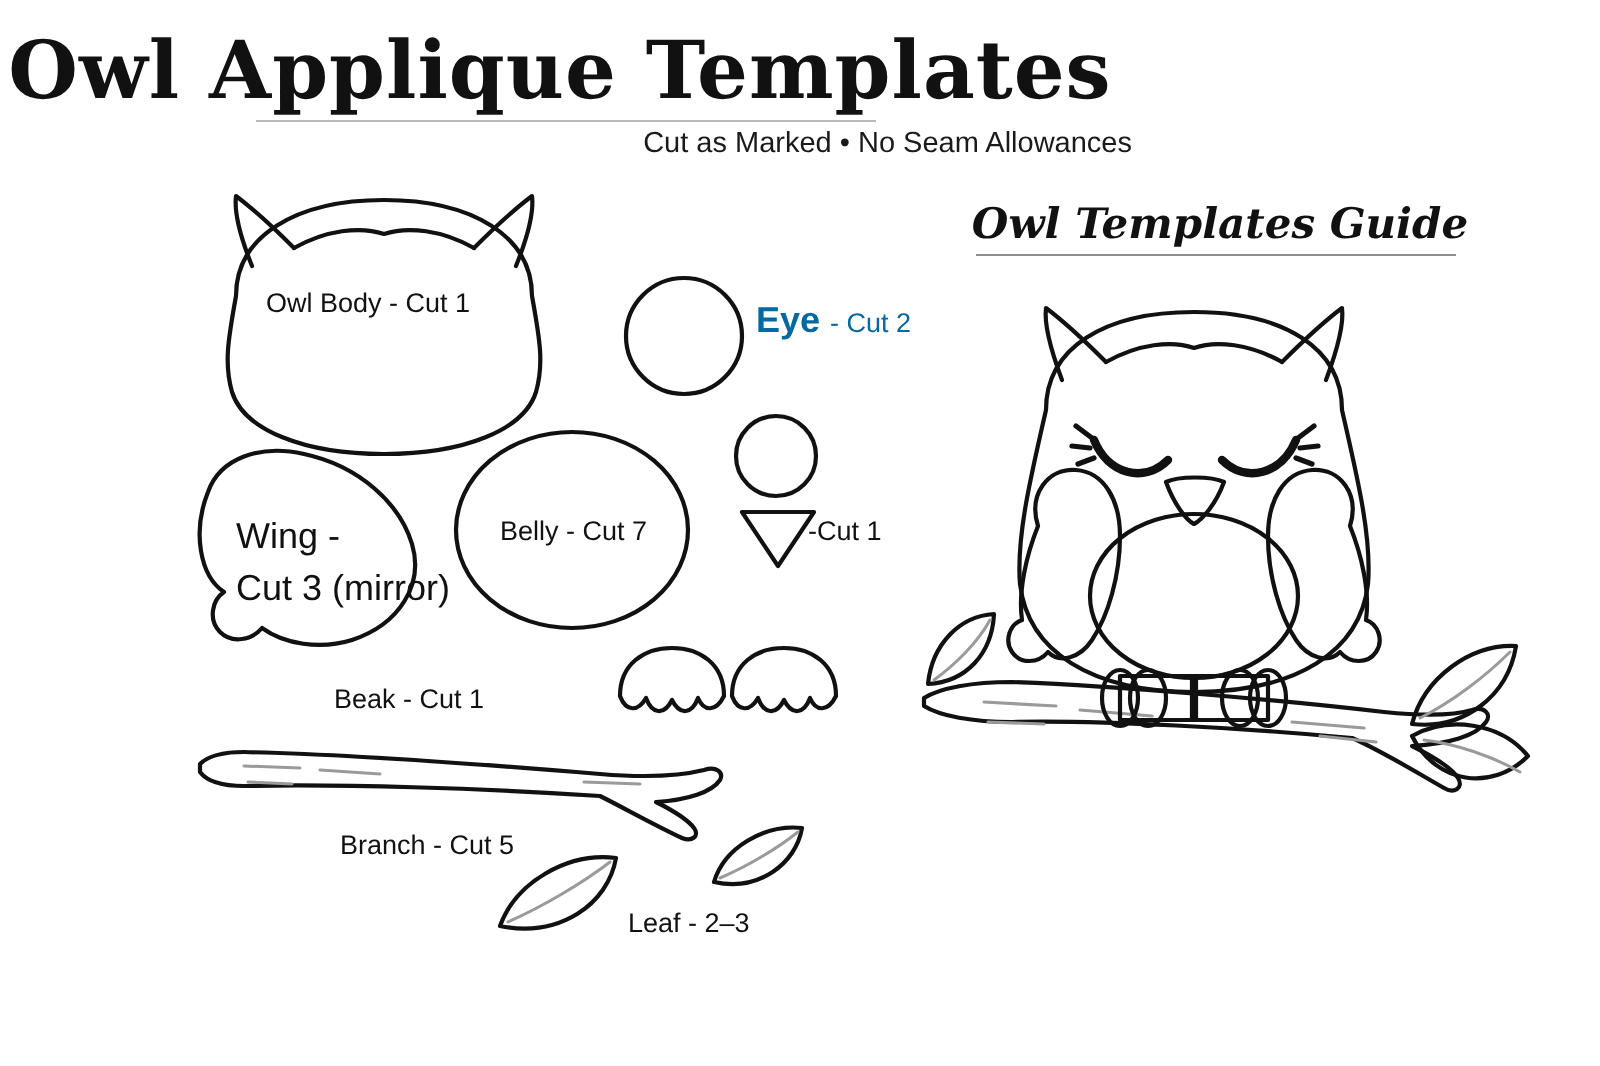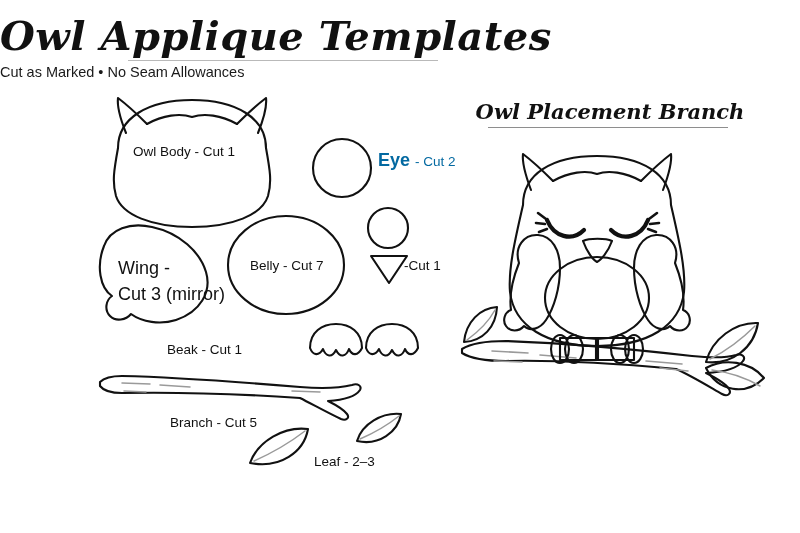--- a/index.html
+++ b/index.html
@@ -27,42 +27,42 @@
     left: 0; top: 0;
     width: 800px;
     height: 533px;
   }
   
   .main-title {
     position: absolute;
     left: 0;
     top: 12px;
     width: 560px;
+    text-align: center;
     font-family: "DejaVu Serif", serif;
-    font-style: italic;
     font-weight: 700;
     font-size: 40px;
     letter-spacing: 0.5px;
     color: #111111;
     white-space: nowrap;
   }
   .title-rule {
     position: absolute;
     left: 128px;
     top: 60px;
     width: 310px;
     height: 1px;
     background: #b9b9b9;
   }
   .subtitle {
     position: absolute;
     left: 0;
     top: 64px;
     width: 566px;
-    text-align: left;
+    text-align: right;
     font-size: 14.5px;
     color: #1a1a1a;
     white-space: nowrap;
   }
   .guide-title {
     position: absolute;
     left: 470px;
     top: 99px;
     width: 280px;
     text-align: center;
@@ -110,21 +110,21 @@
 </style>
 </head>
 <body>
 
 <div id="sheet">
 
   <div class="main-title">Owl Applique Templates</div>
   <div class="title-rule"></div>
   <div class="subtitle">Cut as Marked • No Seam Allowances</div>
 
-  <div class="guide-title">Owl Placement Branch</div>
+  <div class="guide-title">Owl Templates Guide</div>
   <div class="guide-rule"></div>
 
   <svg class="layer" viewBox="0 0 800 533" xmlns="http://www.w3.org/2000/svg">
     <g fill="none" stroke="#111111" stroke-width="2.1" stroke-linecap="round" stroke-linejoin="round">
 
       <path d="M118,148
            C118,118 148,100 192,100
            C236,100 266,118 266,148
            C270,170 272,182 268,196
            C262,215 232,227 192,227

